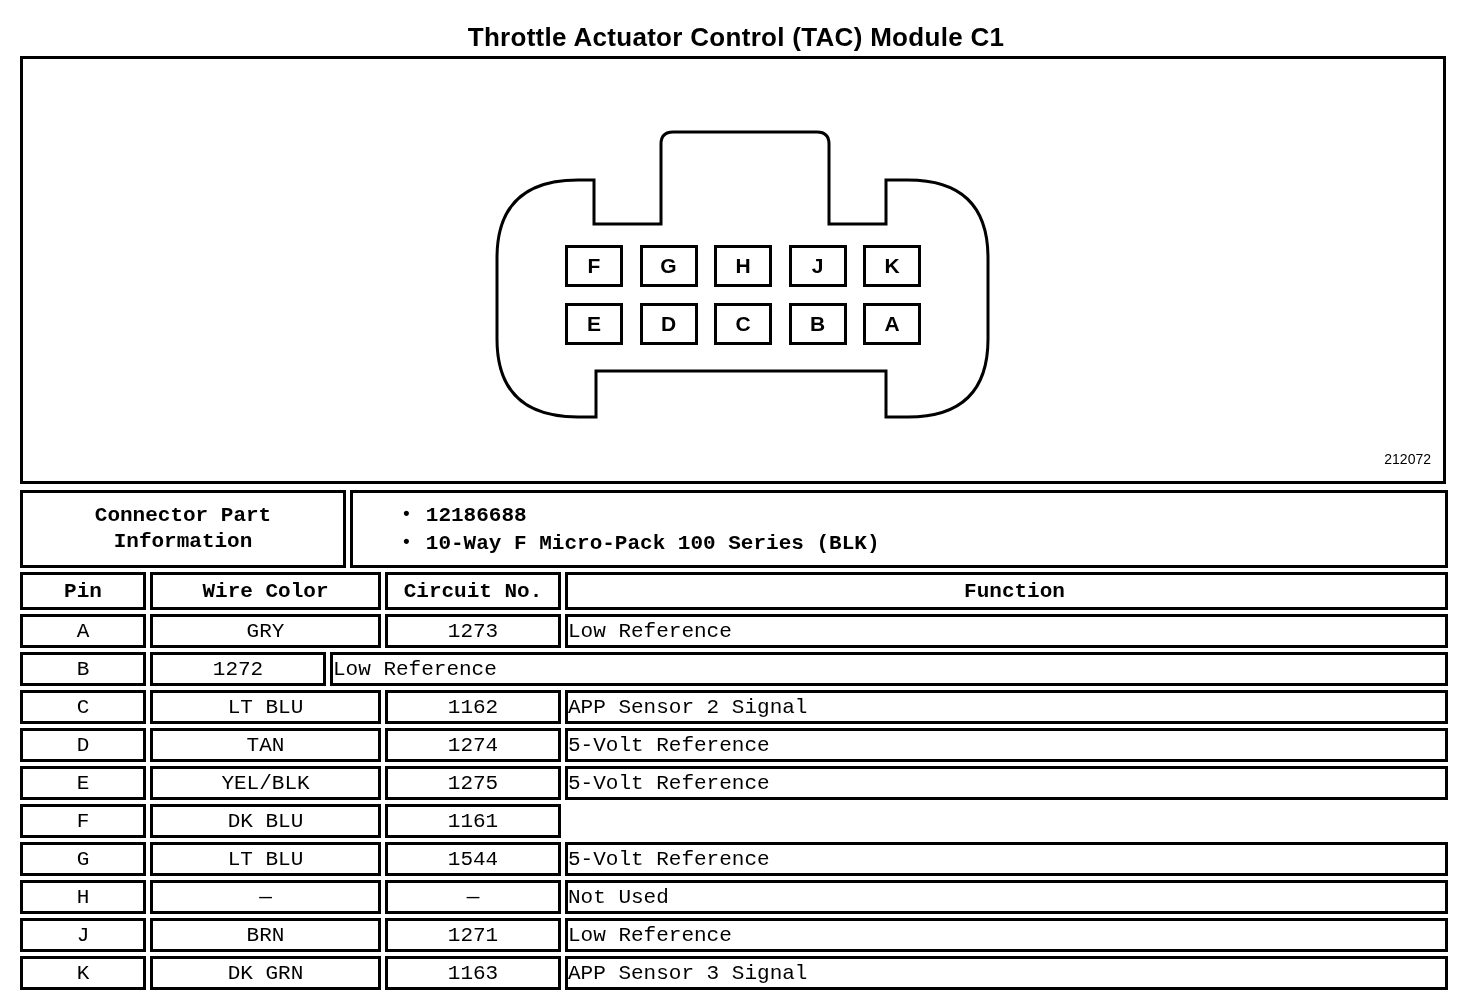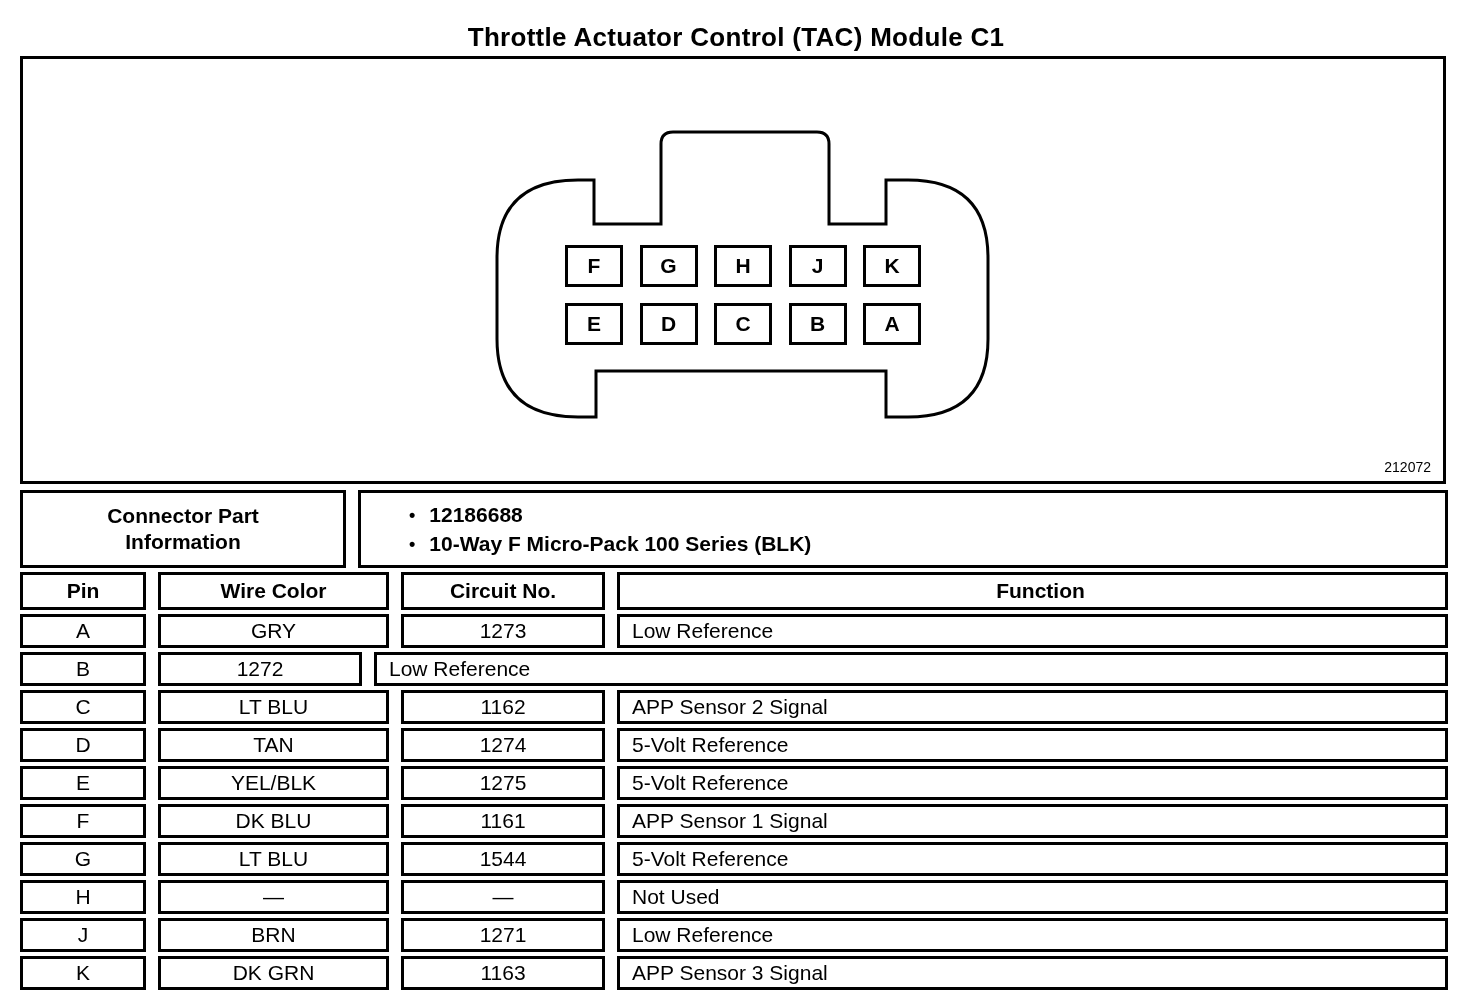--- a/index.html
+++ b/index.html
@@ -58,52 +58,53 @@
     display: flex;
     align-items: center;
     justify-content: center;
     font-size: 21px;
     font-weight: bold;
     background: #fff;
   }
   .figure-number {
     position: absolute;
     right: 12px;
-    bottom: 6px;
+    bottom: 14px;
     font-size: 14px;
   }
   
   .info-table {
     position: absolute;
     left: 20px;
     top: 490px;
     width: 1428px;
   }
   .t-row {
     display: flex;
-    gap: 12px;
+    gap: 4px;
     margin-bottom: 4px;
+    font-family: Liberation Mono, monospace;
   }
   .t-cell {
     border: 3px solid #000;
     box-sizing: border-box;
     display: flex;
     align-items: center;
     justify-content: center;
     font-size: 21px;
     background: #fff;
     flex-shrink: 0;
   }
   .h-part { height: 78px; }
   .h-head { height: 38px; }
   .h-data { height: 34px; }
   .c-pin     { width: 126px; }
   .c-wire    { width: 231px; }
-  .c-circuit { width: 204px; }
-  .c-func    { flex: 1; justify-content: flex-start; padding-left: 12px; }
+  .c-circuit { width: 176px; }
+  .c-func    { flex: 1; justify-content: flex-start; padding-left: 0; }
   .part-info-cell {
     width: 326px;
     font-weight: bold;
     text-align: center;
   }
   .part-info-cell .part-info-text {
     display: inline-block;
     max-width: 210px;
     line-height: 1.25;
   }
@@ -230,21 +231,20 @@
       <div class="t-row">
         <div class="t-cell h-data c-pin">E</div>
         <div class="t-cell h-data c-wire">YEL/BLK</div>
         <div class="t-cell h-data c-circuit">1275</div>
         <div class="t-cell h-data c-func">5-Volt Reference</div>
       </div>
       <div class="t-row">
         <div class="t-cell h-data c-pin">F</div>
         <div class="t-cell h-data c-wire">DK BLU</div>
         <div class="t-cell h-data c-circuit">1161</div>
-        <div class="t-cell h-data c-func">APP Sensor 1 Signal</div>
       </div>
       <div class="t-row">
         <div class="t-cell h-data c-pin">G</div>
         <div class="t-cell h-data c-wire">LT BLU</div>
         <div class="t-cell h-data c-circuit">1544</div>
         <div class="t-cell h-data c-func">5-Volt Reference</div>
       </div>
       <div class="t-row">
         <div class="t-cell h-data c-pin">H</div>
         <div class="t-cell h-data c-wire">—</div>

